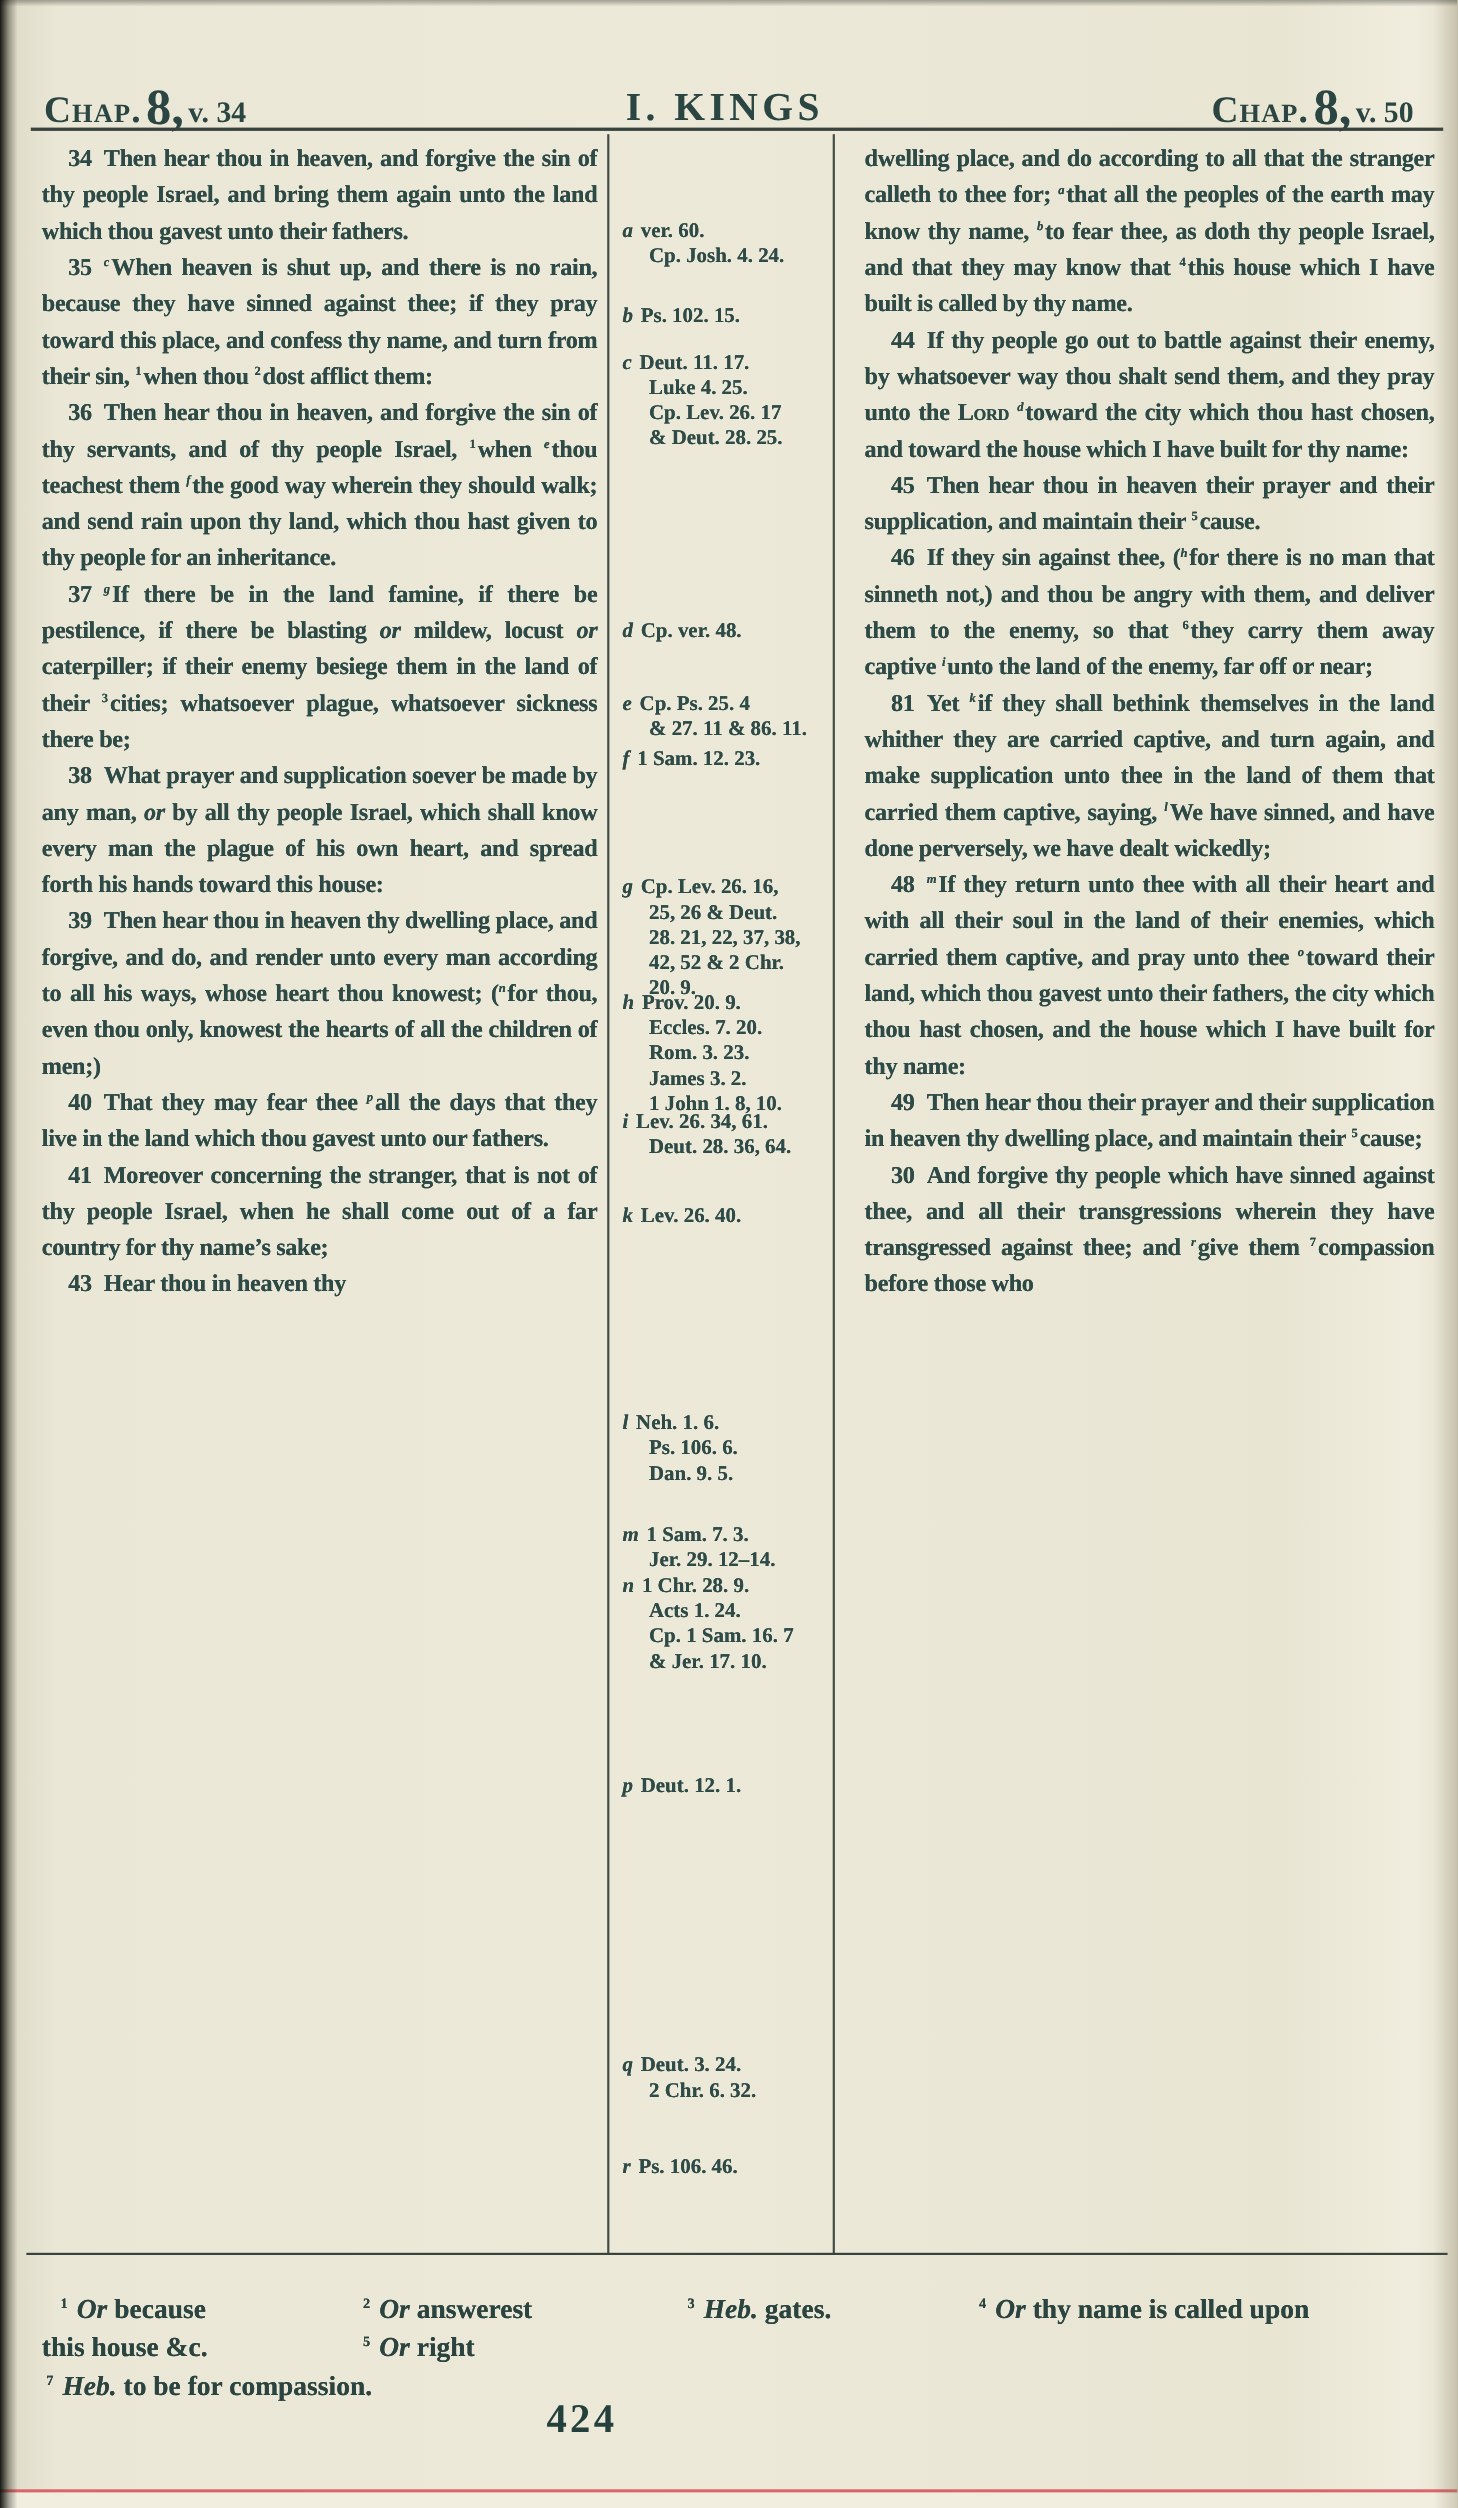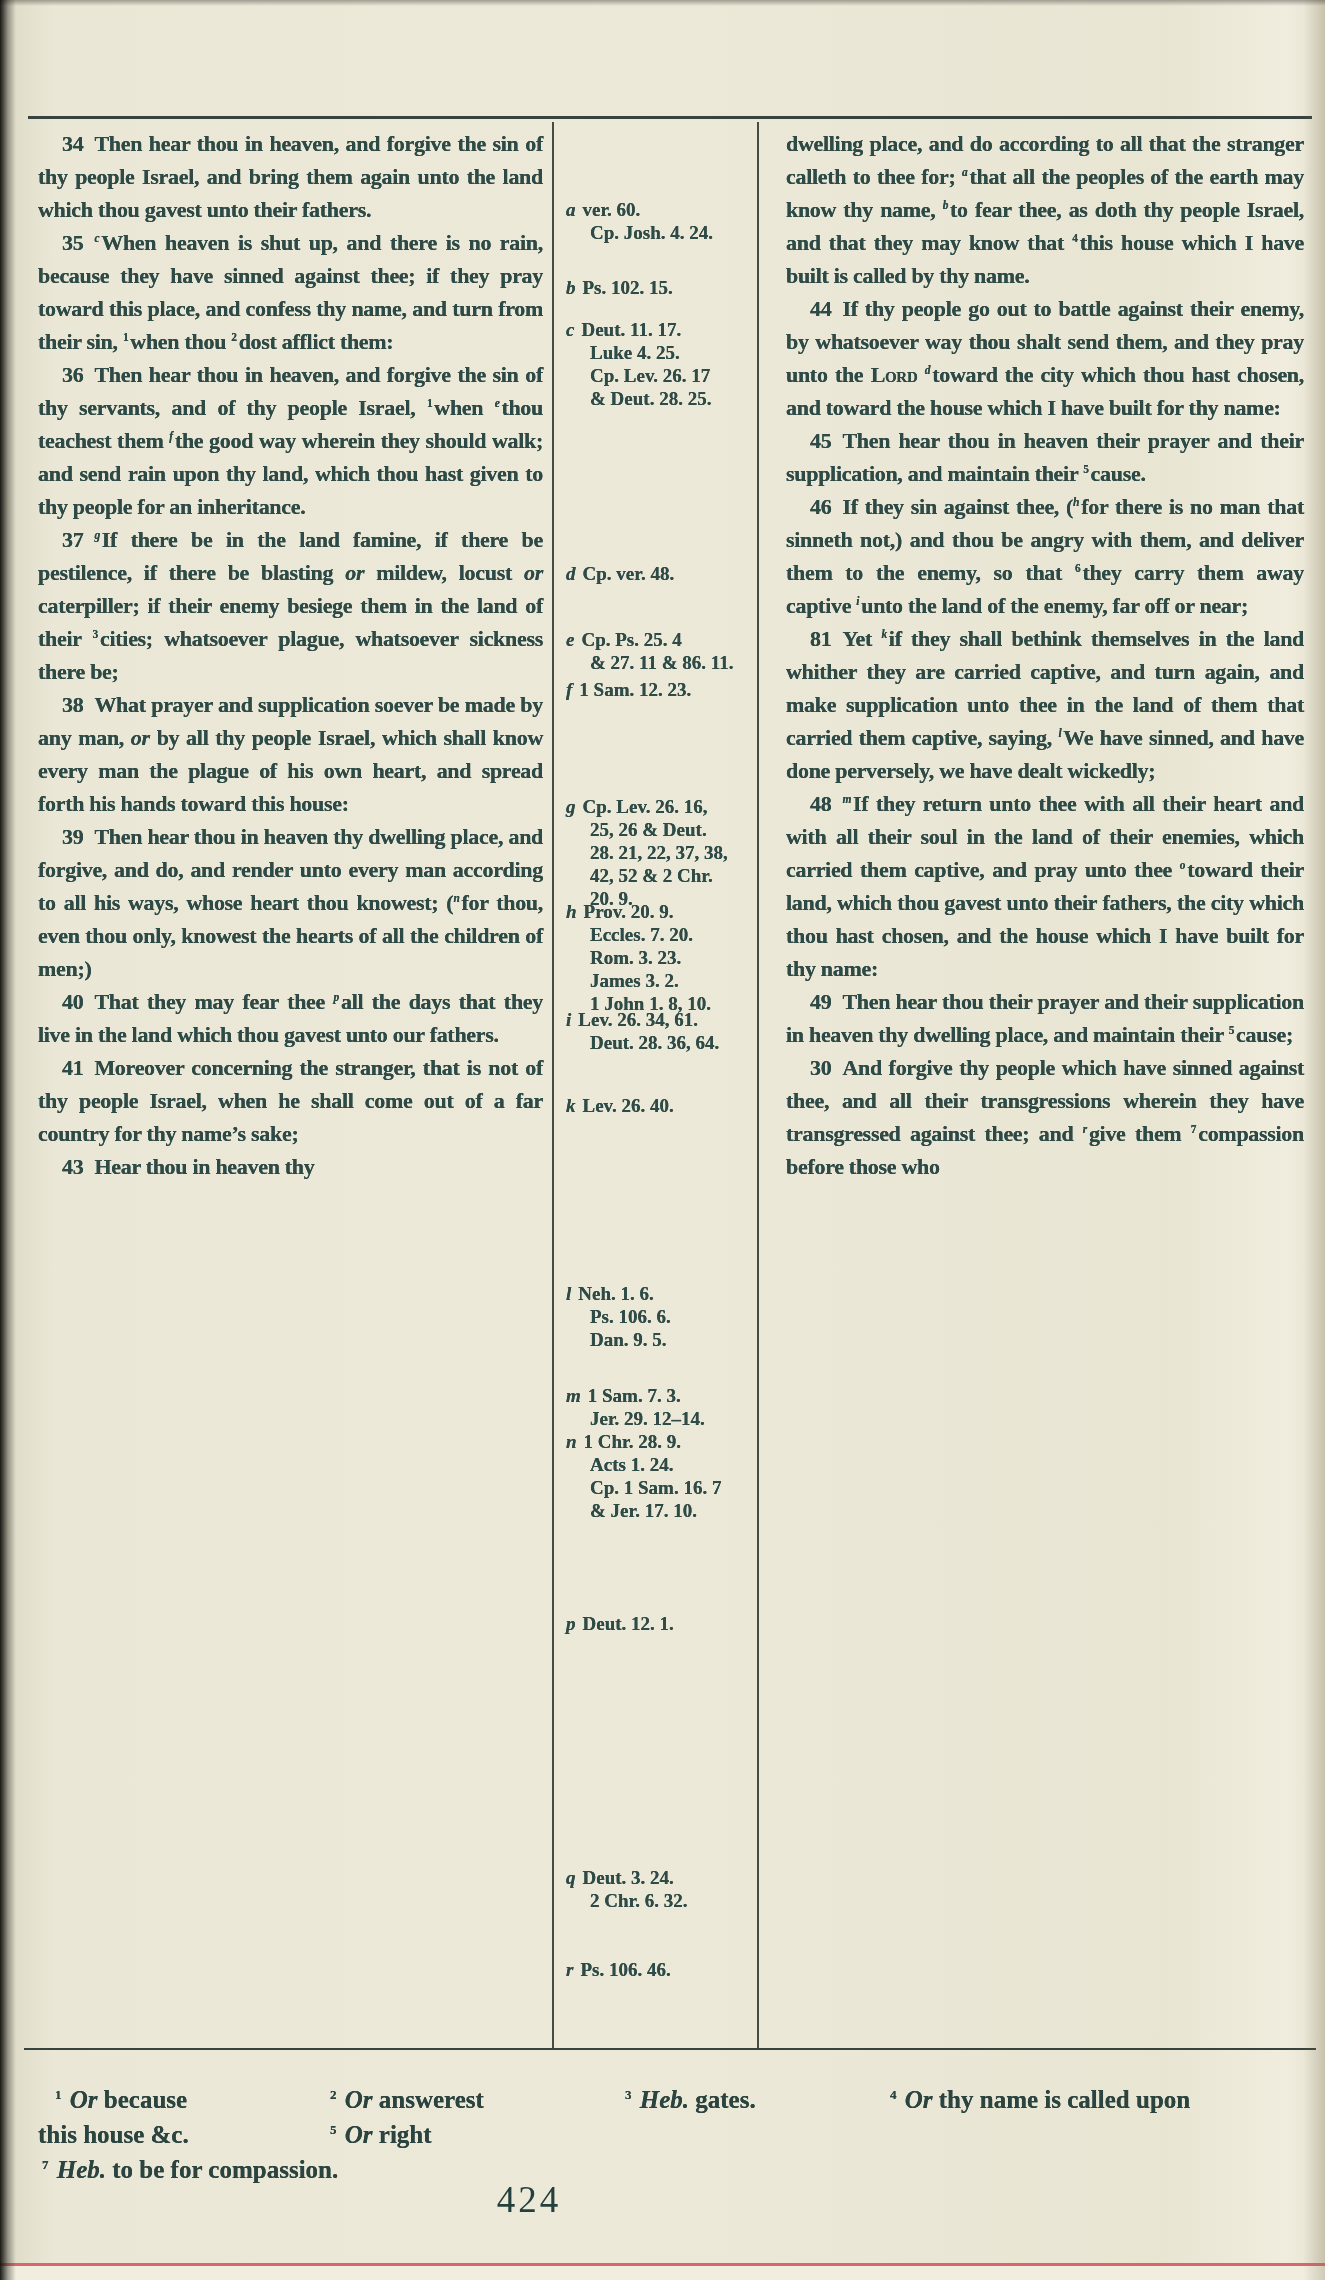--- a/index.html
+++ b/index.html
@@ -46,27 +46,42 @@
   .sc{font-variant:small-caps;}
 
   
   .ref{position:absolute;left:566px;width:190px;font-size:19px;line-height:23px;font-weight:bold;
        white-space:pre-line;padding-left:24px;text-indent:-24px;color:#2f4b47;text-shadow:0 0 .4px currentColor;}
   .rl{font-style:italic;margin-right:7px;}
 
   
   .fn{position:absolute;font-size:25px;font-weight:bold;color:#2c4440;white-space:nowrap;text-shadow:0 0 .4px currentColor;}
   .pageno{position:absolute;top:2178px;left:0;width:1058px;text-align:center;font-size:37px;
-          font-weight:normal;letter-spacing:3px;color:#24403c;}
+          font-weight:bold;letter-spacing:3px;color:#24403c;}
 </style>
 </head>
 <body>
 
 <div class="page">
 
+  <div class="header">
+    <div class="h-left">
+      <span class="h-chap">Chap.</span>
+      <span class="h-num">8,</span>
+      <span class="h-verse">v. 34</span>
+    </div>
+    <div class="h-center">
+      <span class="h-title">I. KINGS</span>
+    </div>
+    <div class="h-right">
+      <span class="h-chap">Chap.</span>
+      <span class="h-num">8,</span>
+      <span class="h-verse">v. 50</span>
+    </div>
+  </div>
 
   <div class="rule-h rule-header"></div>
   <div class="vr vr-l"></div>
   <div class="vr vr-r"></div>
   <div class="rule-h rule-foot"></div>
 
   <div class="col col-left">
     <p class="verse"><span class="vn">34</span><span class="rich">Then hear thou in heaven, and forgive the sin of thy people Israel, and bring them again unto the land which thou gavest unto their fathers.</span></p>
     <p class="verse"><span class="vn">35</span><span class="rich"><sup class="rfm">c</sup>When heaven is shut up, and there is no rain, because they have sinned against thee; if they pray toward this place, and confess thy name, and turn from their sin, <sup class="fnm">1</sup>when thou <sup class="fnm">2</sup>dost afflict them:</span></p>
     <p class="verse"><span class="vn">36</span><span class="rich">Then hear thou in heaven, and forgive the sin of thy servants, and of thy people Israel, <sup class="fnm">1</sup>when <sup class="rfm">e</sup>thou teachest them <sup class="rfm">f</sup>the good way wherein they should walk; and send rain upon thy land, which thou hast given to thy people for an inheritance.</span></p>

